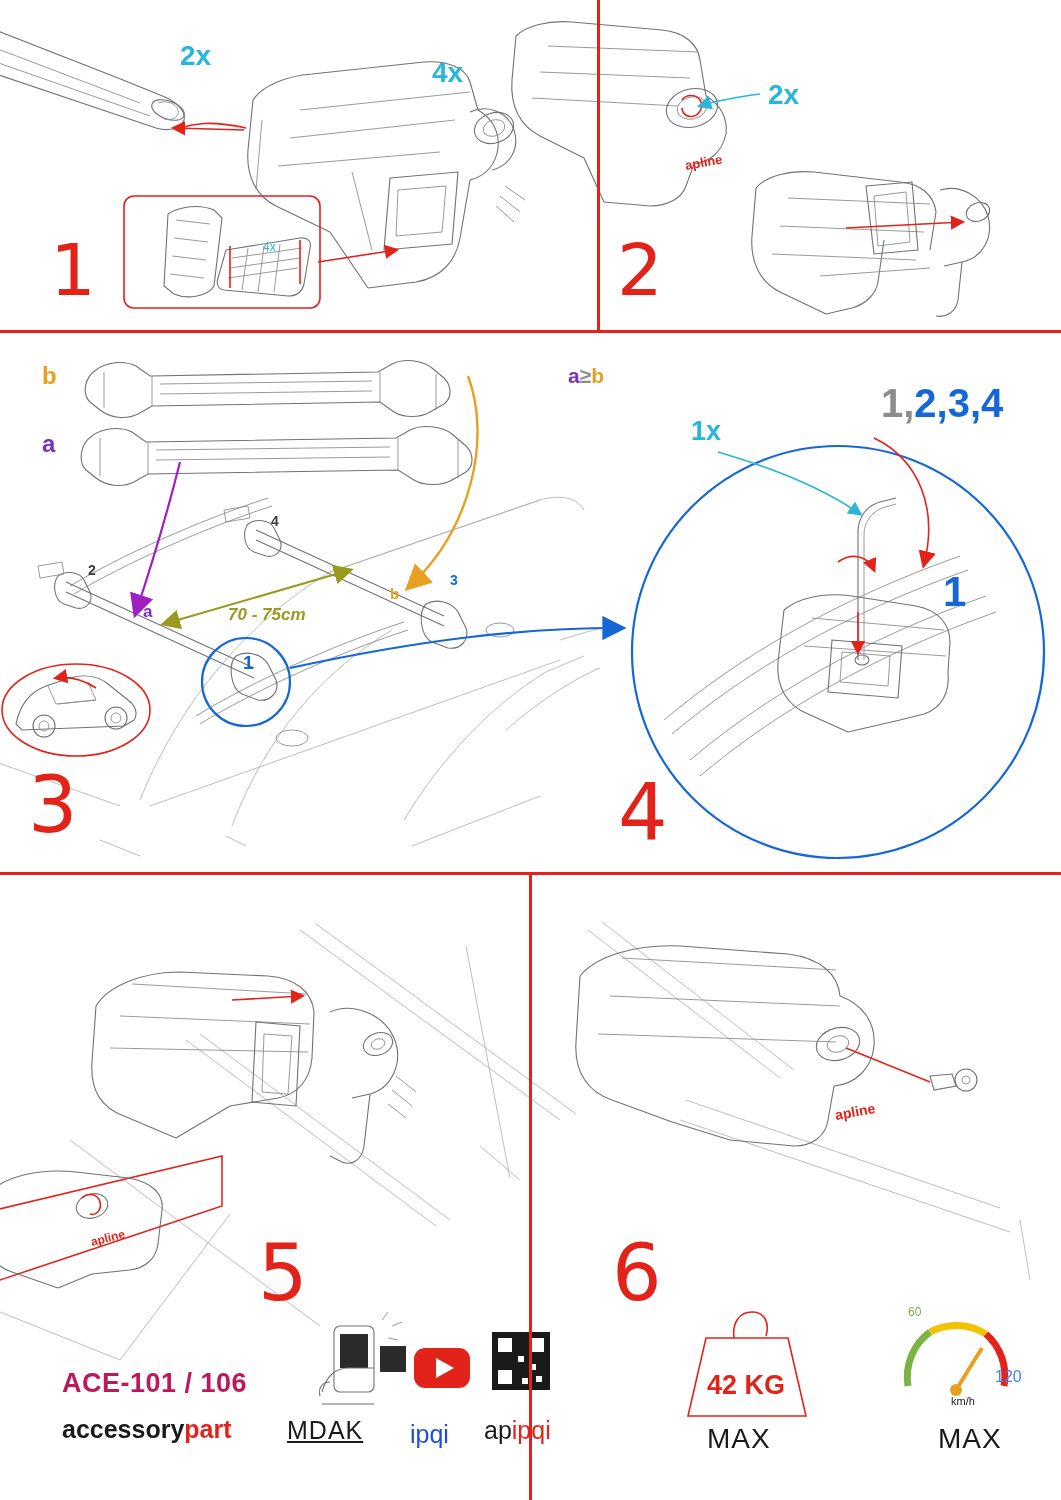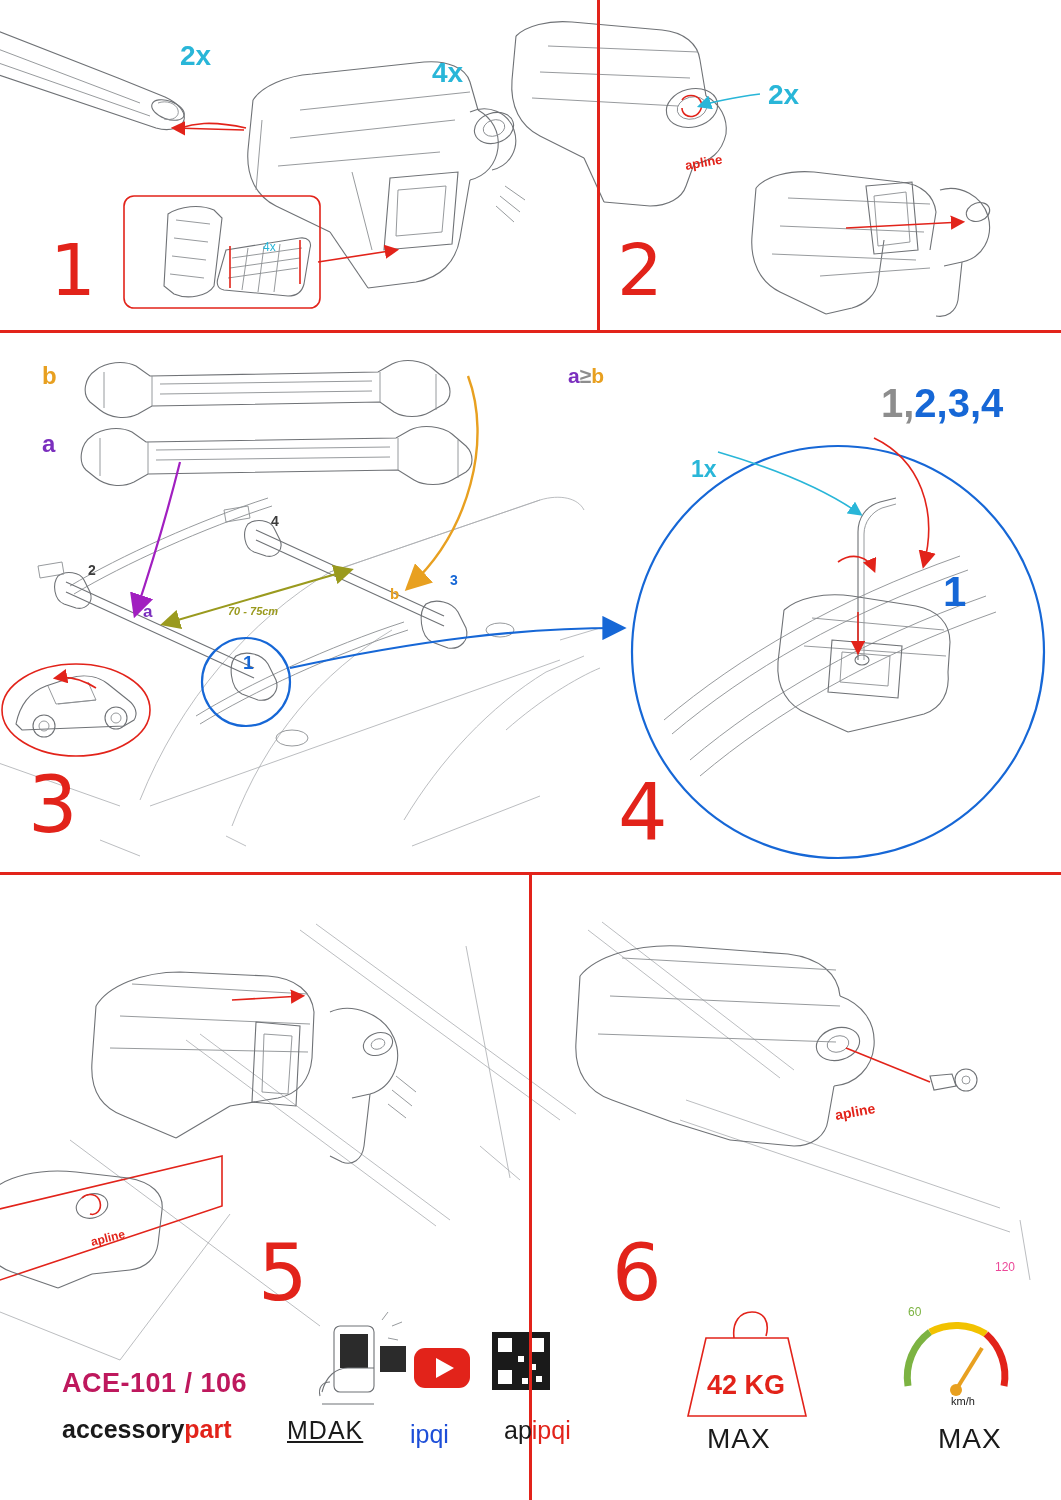--- a/index.html
+++ b/index.html
@@ -66,43 +66,43 @@
   .brand {
     position:absolute; left:62px; top:1415px;
     font-size:25px; font-weight:700;
   }
   .brand .a { color:#1a1a1a; }
   .brand .b { color:#e2231a;text-align:center; }
 
   .mdak { position:absolute; left:287px; top:1416px; font-size:25px; color:#1a1a1a; letter-spacing:1px;text-decoration:underline; }
   .ipqi { position:absolute; left:410px; top:1420px; font-size:25px; color:#1d4ed8; }
   .apline { position:absolute; left:484px; top:1416px; font-size:25px; }
-  .apline .p1 { color:#1a1a1a;margin-left:20px; }
+  .apline .p1 { color:#1a1a1a; }
   .apline .p2 { color:#e2231a; }
 
   .maxw { position:absolute; left:707px; top:1423px; font-size:28px; color:#1a1a1a; letter-spacing:1px; }
   .maxs { position:absolute; left:938px; top:1423px; font-size:28px; color:#1a1a1a; letter-spacing:1px; }
   .kgtxt { position:absolute; left:707px; top:1370px; font-size:27px; color:#e2231a; font-weight:700; }
   .kmh { position:absolute; left:951px; top:1395px; font-size:11px; color:#1a1a1a; }
   .sp60 { position:absolute; left:908px; top:1305px; font-size:12px; color:#7cb342; }
-  .sp120 { position:absolute; left:995px; top:1260px; font-size:12px; color:#ec4899; }
+  .sp120 { position:absolute; left:995px; top:1368px; font-size:16px; color:#3b82f6; }
 
   
   .t2x1 { left:180px; top:40px; font-size:28px; font-weight:700; }
   .t4x  { left:432px; top:57px; font-size:28px; font-weight:700; }
   .t2x2 { left:768px; top:79px; font-size:28px; font-weight:700; }
   .t4xs { left:263px; top:240px; font-size:12px; }
 
   .tb  { left:42px;  top:362px; font-size:24px; font-weight:700; }
   .ta  { left:42px;  top:430px; font-size:24px; font-weight:700; }
   .tab { left:568px; top:364px; font-size:21px; font-weight:700;text-align:center; }
-  .t1x { left:691px; top:456px; font-size:23px; font-weight:700; }
+  .t1x { left:691px; top:416px; font-size:27px; font-weight:700; }
   .t1234 { left:881px; top:381px; font-size:40px; font-weight:700; }
   .tbig1 { left:943px; top:568px; font-size:42px; font-weight:700; color:#1667d6; }
-  .tdim { left:228px; top:605px; font-size:11px; font-style:italic; font-weight:700; }
+  .tdim { left:228px; top:605px; font-size:17px; font-style:italic; font-weight:700; }
   .ta2 { left:143px; top:602px; font-size:17px; font-weight:700; }
   .tb2 { left:390px; top:585px; font-size:15px; font-weight:700; }
   .tm1 { left:243px; top:652px; font-size:19px; font-weight:700; color:#1667d6; }
   .tm2 { left:88px;  top:562px; font-size:14px; font-weight:700; color:#3b3b3b; }
   .tm3 { left:450px; top:572px; font-size:14px; font-weight:700; color:#1667d6; }
   .tm4 { left:271px; top:513px; font-size:14px; font-weight:700; color:#3b3b3b; }
 </style>
 </head>
 <body>
 

